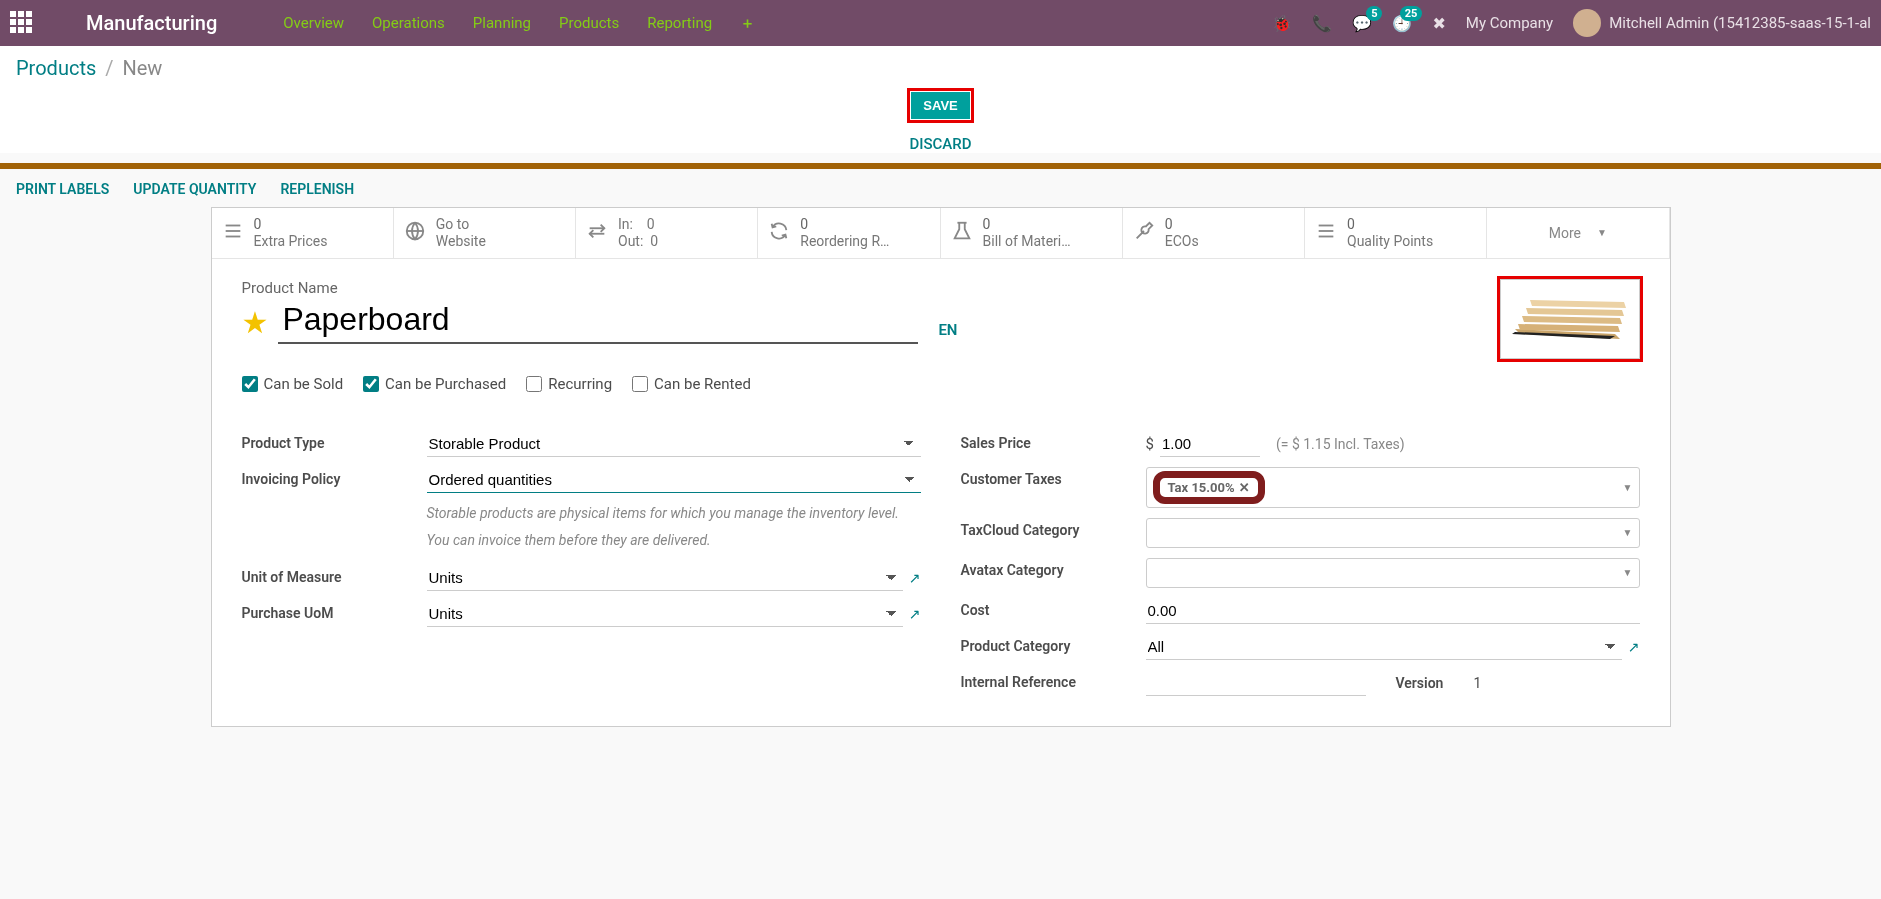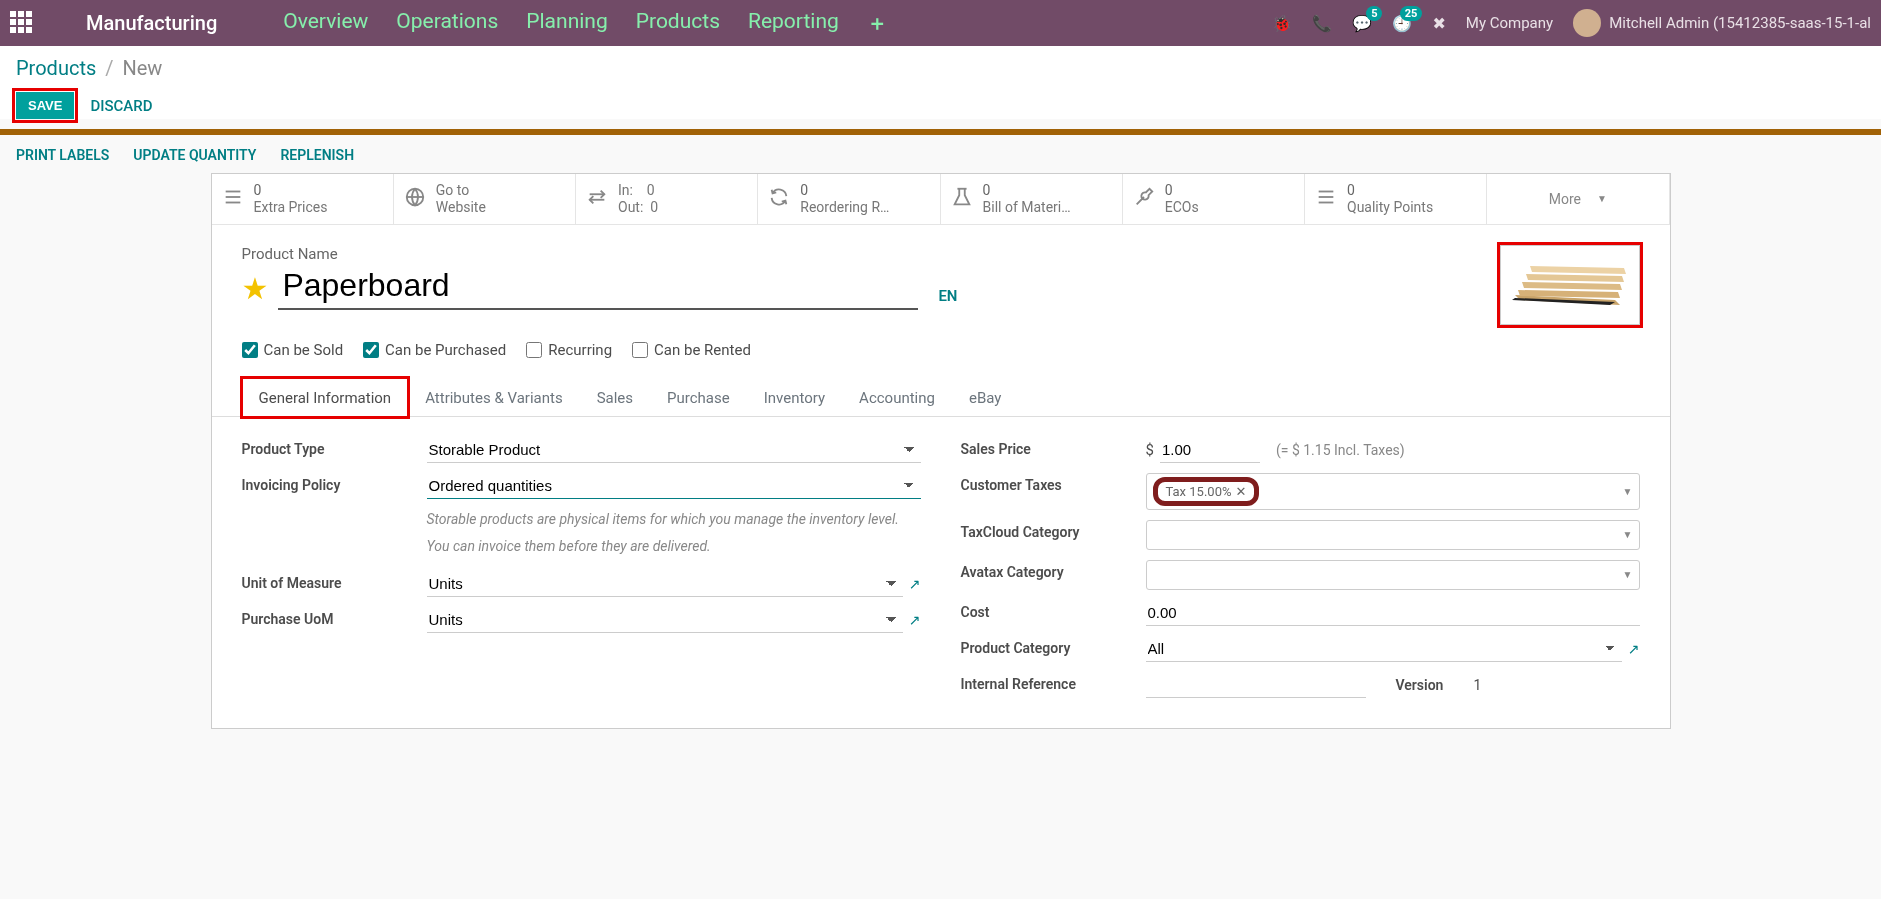--- a/index.html
+++ b/index.html
@@ -4,34 +4,34 @@
 <style>
 * { box-sizing: border-box; margin: 0; padding: 0; }
 body { font-family: -apple-system, BlinkMacSystemFont, "Segoe UI", Roboto, "Helvetica Neue", Arial, sans-serif; font-size: 14px; color: #4c4c4c; background: #f9f9f9; }
 
 
 .topnav { background: #714B67; color: #fff; height: 46px; display: flex; align-items: center; padding: 0 10px; gap: 36px; }
 .topnav .apps-icon { width: 24px; height: 24px; display: grid; grid-template-columns: repeat(3,6px); grid-template-rows: repeat(3,6px); gap: 2px; margin-right: 16px; cursor: pointer; }
 .topnav .apps-icon div { background: #fff; }
 .topnav .app-title { font-size: 20px; font-weight: 500; margin-right: 30px; }
 .topnav .menu { display: flex; gap: 28px; }
-.topnav .menu a { color: #86efac; font-size: 21px; cursor: pointer; text-align: center; }
+.topnav .menu a { color: #84cc16; font-size: 15px; cursor: pointer; text-align: center; }
 .topnav .spacer { flex: 1; }
 .topnav .right { display: flex; align-items: center; gap: 20px; }
 .topnav .icon-btn { color: #e9e0e6; font-size: 16px; cursor: pointer; position: relative; }
 .badge { position: absolute; top: -8px; right: -10px; background: #00A09D; color: #fff; border-radius: 10px; font-size: 11px; padding: 1px 5px; font-weight: bold; }
 .topnav .user { display: flex; align-items: center; gap: 8px; color: #e9e0e6; font-size: 15px; }
 .topnav .avatar { width: 28px; height: 28px; border-radius: 50%; background: #d0b090; }
 
 
 .control-panel { background: #fff; padding: 10px 16px 0 16px; }
 .breadcrumb { font-size: 20px; color: #888; margin-bottom: 12px; }
 .breadcrumb a { color: #017e84; cursor: pointer; }
 .breadcrumb .sep { color: #aaa; margin: 0 4px; }
-.cp-buttons { display: flex; align-items: center; gap: 16px; margin-bottom: 10px; }
+.cp-buttons { display: flex; align-items: center; gap: 16px; margin-bottom: 10px; flex-direction: column; }
 .btn-primary { background: #00A09D; color: #fff; border: 1px solid #00A09D; padding: 5px 11px; font-size: 13px; font-weight: 600; cursor: pointer; }
 .btn-primary.hl { outline: 3px solid #e60000; outline-offset: 1px; }
 .btn-secondary { color: #017e84; font-size: 15px; font-weight: 500; cursor: pointer; }
 .cp-sub { border-top: 6px solid #a16207; padding: 12px 0 10px 16px; display: flex; gap: 24px; }
 .cp-sub a { color: #017e84; font-weight: 600; font-size: 14px; cursor: pointer; }
 
 
 .sheet-wrap { padding: 0 16px 30px 16px; }
 .sheet { background: #fff; border: 1px solid #ccc; max-width: 1460px; margin: 0 auto; }
 
@@ -75,21 +75,21 @@
 .sel { width: 100%; border: none; border-bottom: 1px solid #ccc; padding: 4px 2px; font-size: 15px; background: transparent; cursor: pointer; appearance: none; -webkit-appearance: none; background-image: linear-gradient(45deg, transparent 50%, #555 50%), linear-gradient(135deg, #555 50%, transparent 50%); background-position: calc(100% - 12px) center, calc(100% - 7px) center; background-size: 5px 5px, 5px 5px; background-repeat: no-repeat; }
 .sel.teal { border-bottom-color: #017e84; }
 .helptext { font-style: italic; color: #888; font-size: 14px; margin: 6px 0 14px 185px; line-height: 1.5; }
 .extlink { color: #017e84; font-size: 14px; cursor: pointer; }
 
 .price-row { display:flex; align-items:center; gap:10px; }
 .price-row .cur { font-size:15px; }
 .price-row input { width: 100px; border:none; border-bottom:1px solid #ccc; font-size:15px; padding:4px 2px; }
 .price-note { color:#888; font-size:14px; margin-left:10px; }
 .tag-box { border:1px solid #ccc; border-radius: 3px; padding: 3px 6px; display:flex; align-items:center; gap:4px; width:100%; min-height:30px; }
-.tag { border:5px solid #7f1d1d; border-radius: 12px; padding: 2px 8px; font-size: 13px; color:#666; display:flex; align-items:flex-end; gap:4px; }
+.tag { border:7px solid #7f1d1d; border-radius: 12px; padding: 2px 8px; font-size: 13px; color:#666; display:flex; align-items:flex-end; gap:4px;font-weight:bold; }
 .tag .x { cursor:pointer; }
 .tag-box .dd { margin-left:auto; color:#888; font-size:10px; }
 .plain-input { border:none; border-bottom:1px solid #ccc; width:100%; font-size:15px; padding:4px 2px; }
 
 svg.ic-svg { width:22px; height:22px; fill:none; stroke:#888; stroke-width:2; }
 </style>
 </head>
 <body>
 
 <div class="topnav">
@@ -266,29 +266,20 @@
     <label>
           <input type="checkbox" style="">
           <span>Recurring</span>
         </label>
     <label>
           <input type="checkbox" style="">
           <span>Can be Rented</span>
         </label>
   </div>
 
-  <div class="tabs">
-    <div class="tab active hl">General Information</div>
-    <div class="tab">Attributes &amp; Variants</div>
-    <div class="tab">Sales</div>
-    <div class="tab">Purchase</div>
-    <div class="tab">Inventory</div>
-    <div class="tab">Accounting</div>
-    <div class="tab">eBay</div>
-  </div>
 
   <div class="tab-body">
     <div class="col">
       <div class="field-row">
         <div class="flabel">Product Type</div>
         <div class="fval">
               <select class="sel"><option>Storable Product</option></select>
             </div>
       </div>
       <div class="field-row">

